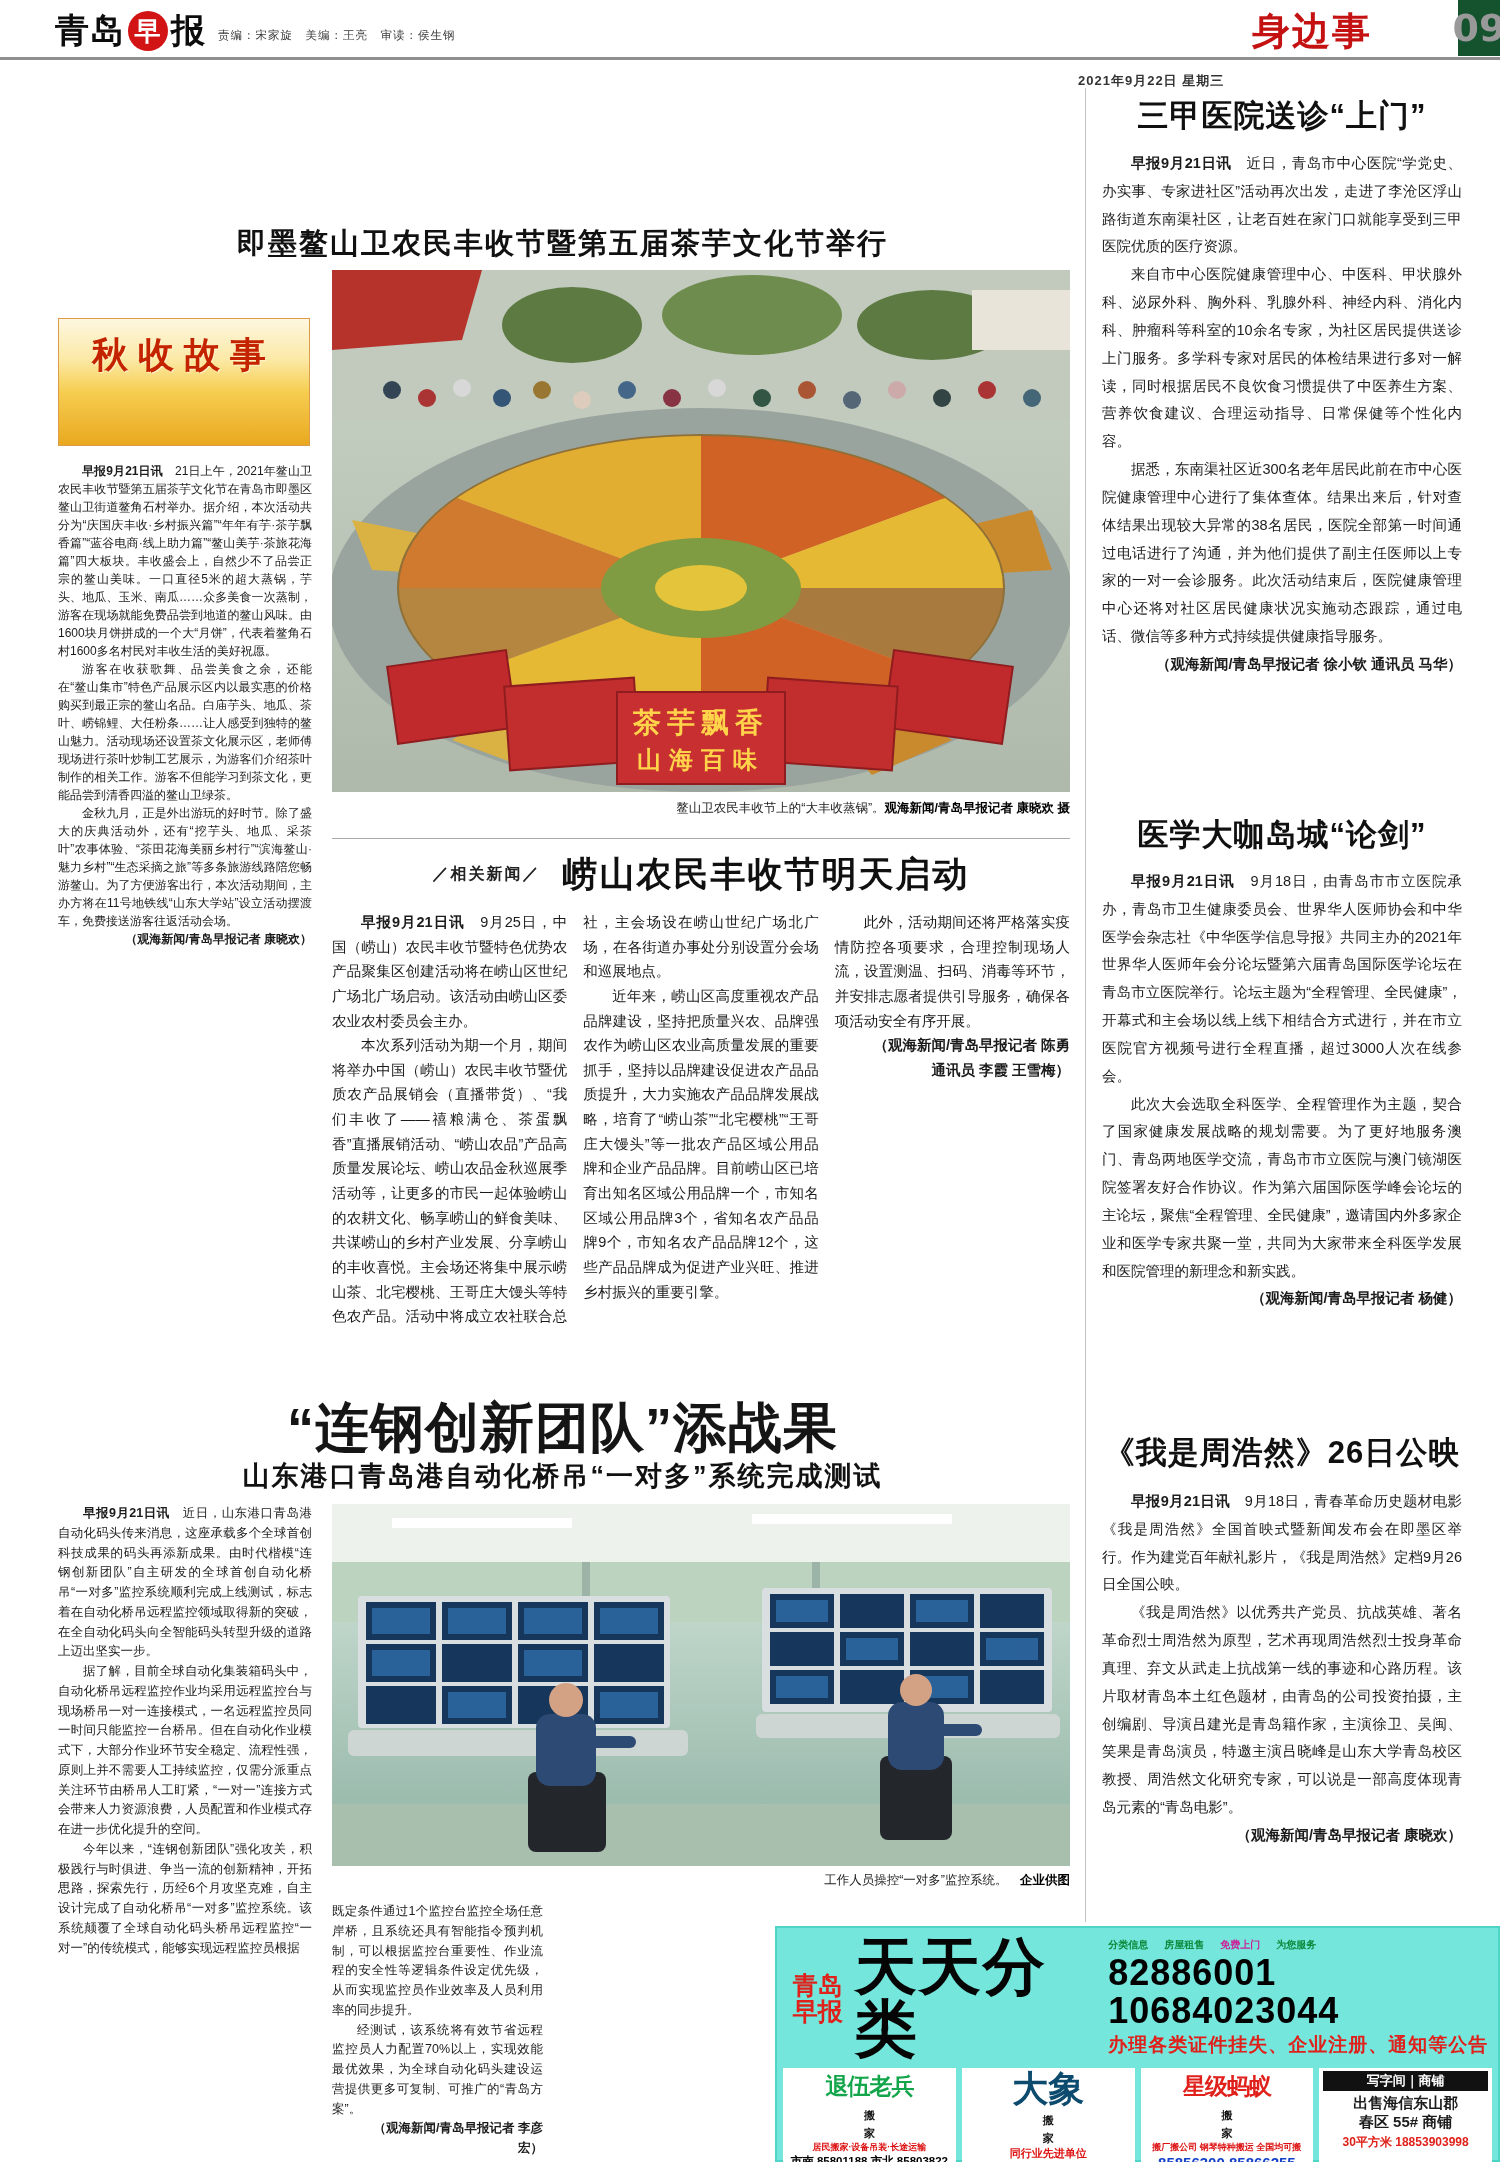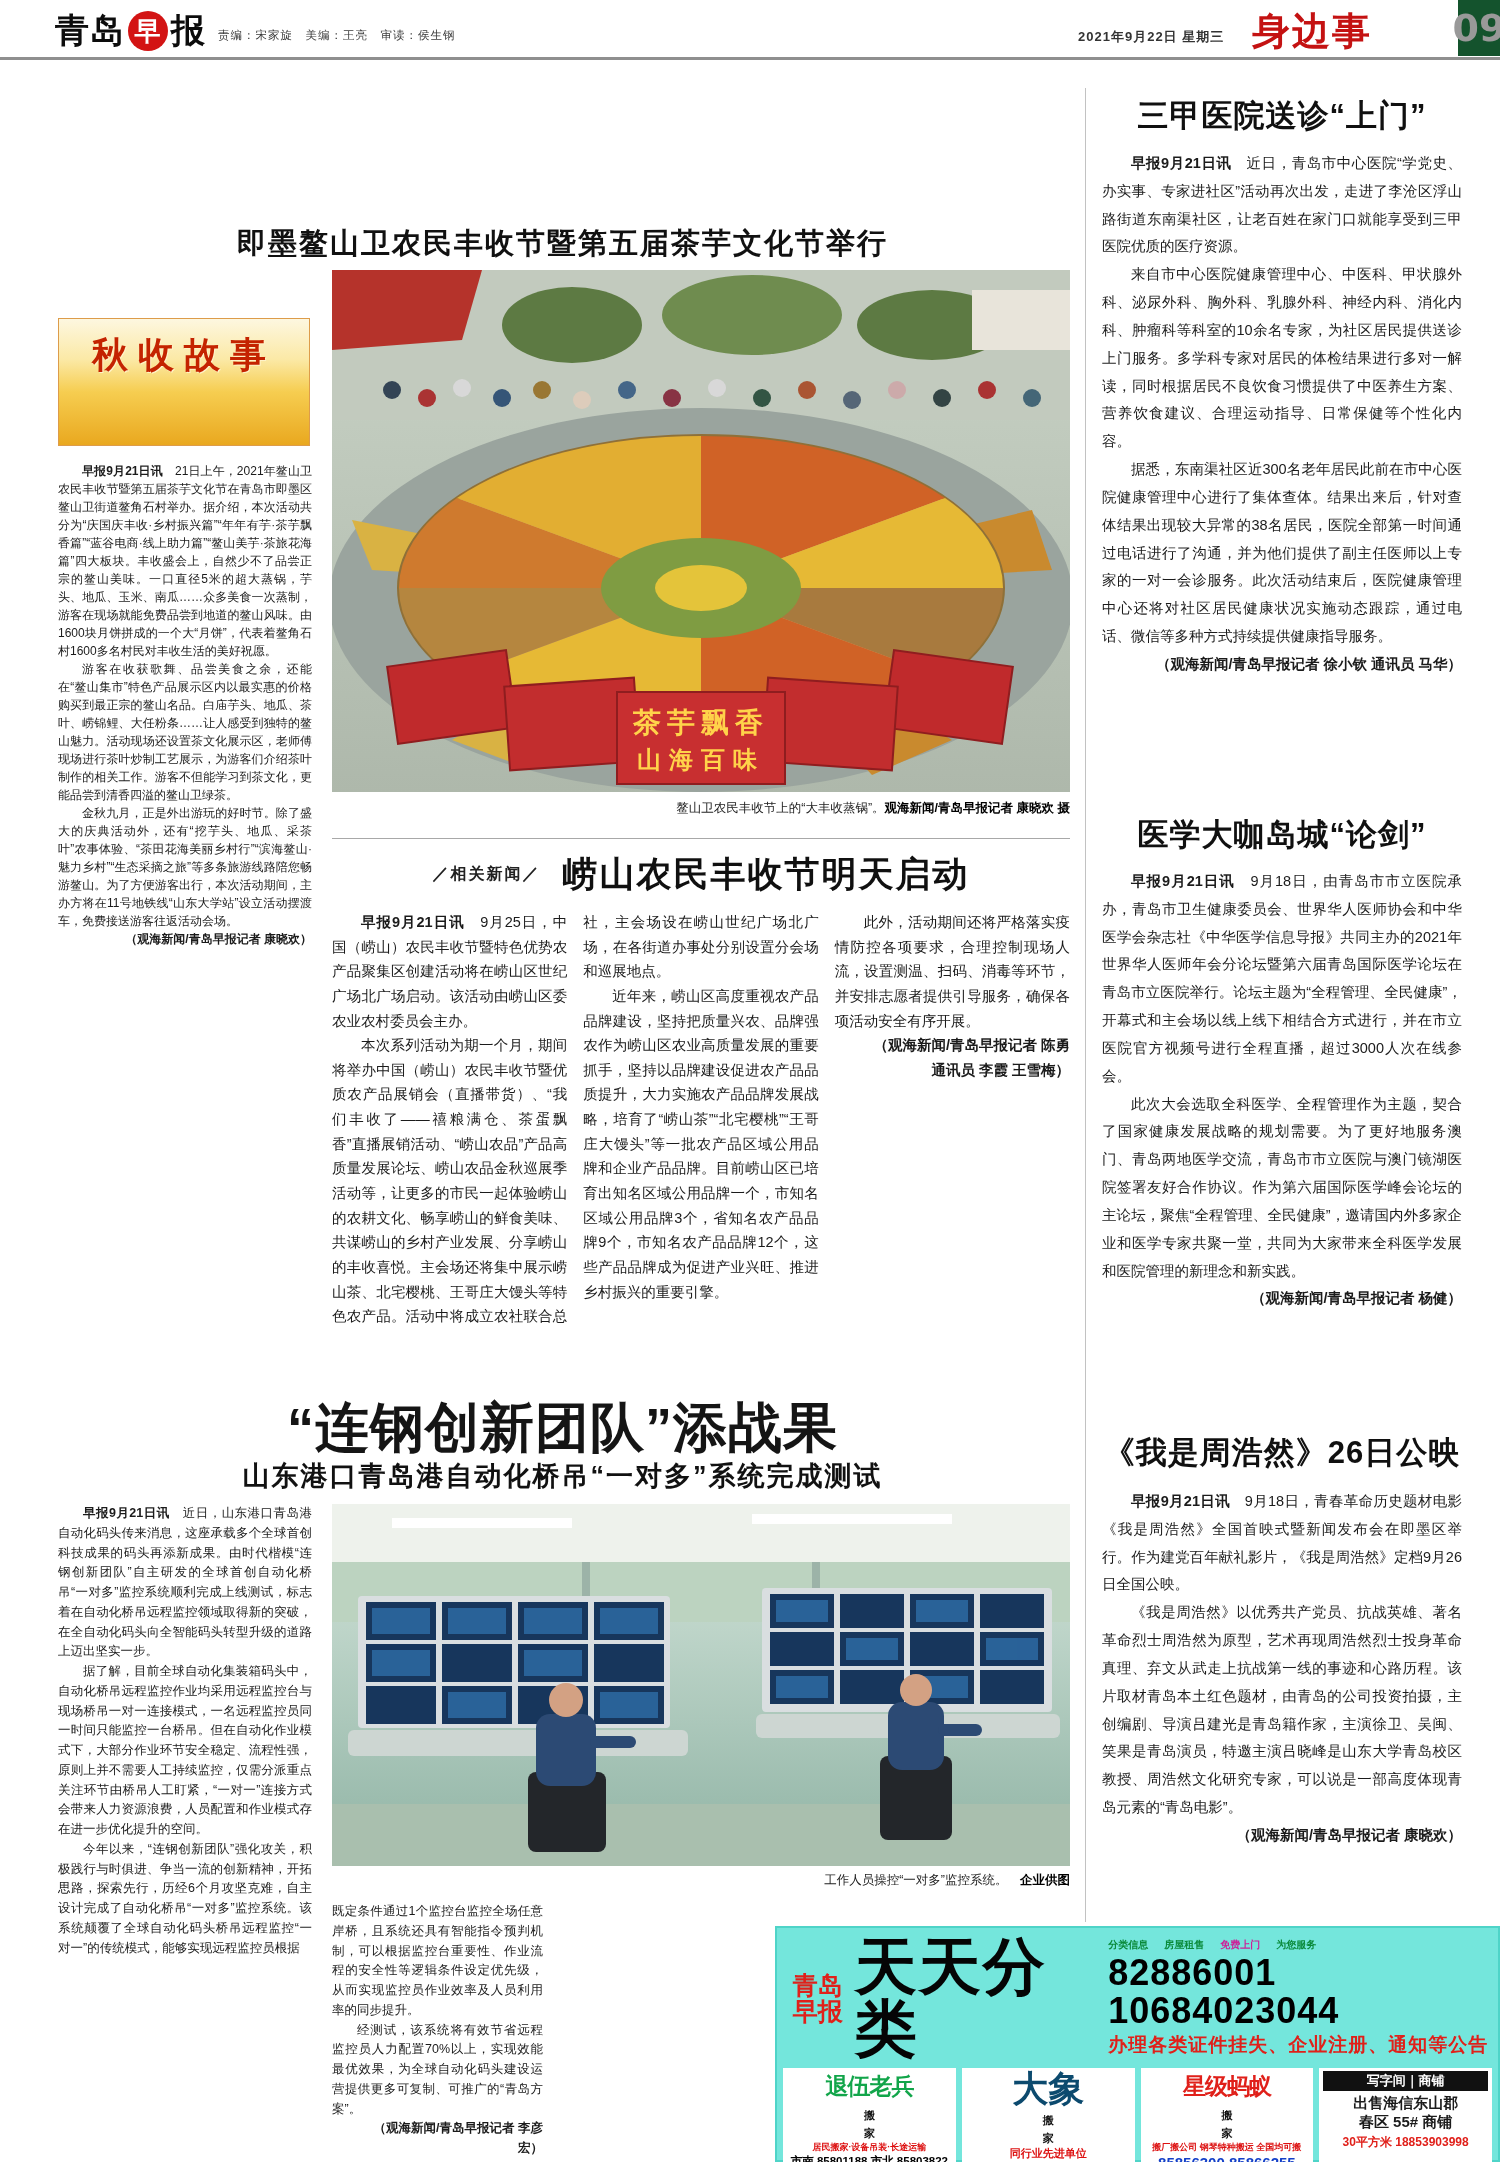--- a/index.html
+++ b/index.html
@@ -4,21 +4,21 @@
 <style>
   html,body{margin:0;padding:0;background:#888;}
   .page{position:relative;width:1500px;height:2162px;background:#ffffff;overflow:hidden;
         font-family:"Liberation Sans","DejaVu Sans",sans-serif;color:#1c1c1c;}
   .abs{position:absolute;}
   
   .logo{display:flex;align-items:center;gap:2px;font-weight:900;font-size:34px;color:#0c0c0c;letter-spacing:1px;}
   .logo .ball{display:inline-flex;align-items:center;justify-content:center;width:40px;height:40px;border-radius:50%;
         background:#d31414;color:#fff;font-size:26px;font-weight:900;margin:0 1px;}
   .credits{font-size:11.5px;color:#3a3a3a;letter-spacing:1px;}
-  .dateline-top{font-size:13px;font-weight:bold;color:#333;letter-spacing:1px;}
+  .dateline-top{font-size:13px;font-weight:bold;color:#333;letter-spacing:1px;margin-top:44px;}
   .section-name{font-size:38px;font-weight:900;color:#c41212;letter-spacing:2px;}
   .pagenum{width:42px;height:56px;background:#14532d;display:flex;align-items:center;justify-content:center;
         font-size:38px;font-weight:900;color:#999;font-family:"DejaVu Sans",sans-serif;}
   .toprule{background:#8f8f8f;}
   
   .h-main{font-size:95px;font-weight:900;color:#0a0a0a;text-align:center;letter-spacing:0px;line-height:1.1;
         font-family:"Liberation Sans",sans-serif;}
   .h-sub{font-size:29px;font-weight:700;color:#111;text-align:center;letter-spacing:2px;}
   .h2-main{font-size:54px;font-weight:900;color:#151515;text-align:center;letter-spacing:1px;}
   .h2-sub{font-size:27px;font-weight:700;color:#111;text-align:center;letter-spacing:2px;}

